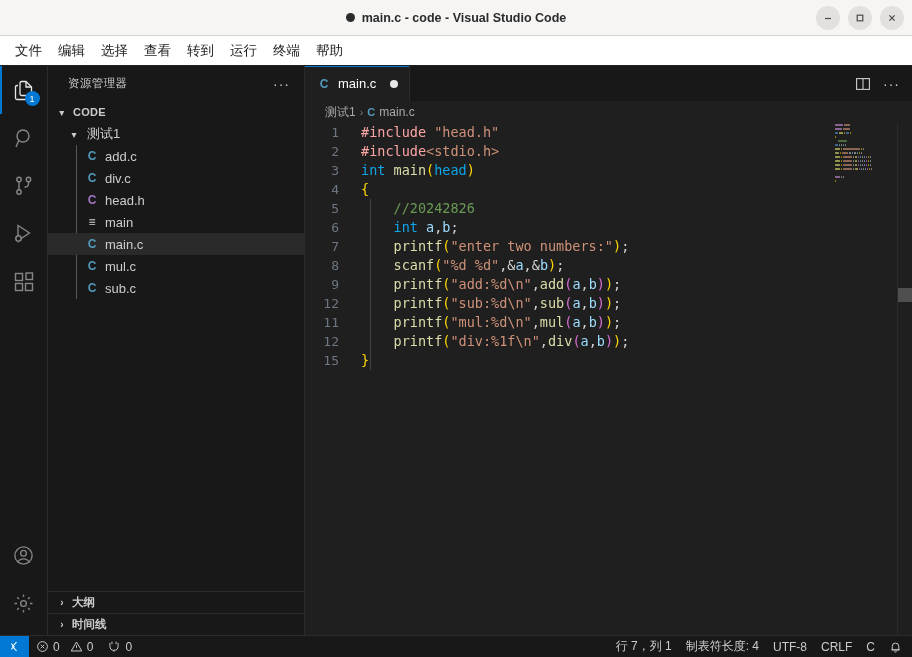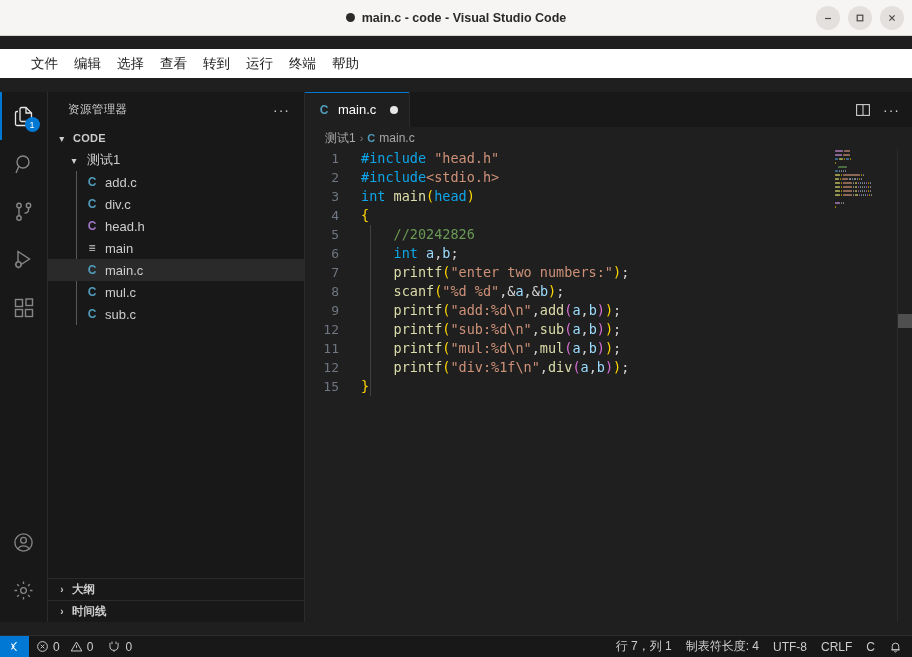--- a/index.html
+++ b/index.html
@@ -3,21 +3,21 @@
 <meta charset="utf-8">
 <style>
   * { box-sizing: border-box; margin: 0; padding: 0; }
   html, body {
     width: 912px; height: 657px;
     overflow: hidden;
     background: #1f1f1f;
     font-family: "Liberation Sans", "DejaVu Sans", sans-serif;
     -webkit-font-smoothing: antialiased;
   }
-  .app { position: relative; width: 912px; height: 657px; display: flex; flex-direction: column; gap: 13px; }
+  .app { position: relative; width: 912px; height: 657px; display: flex; flex-direction: column; }
 
   
   .titlebar {
     height: 36px; flex: 0 0 36px;
     background: #f6f5f4;
     border-bottom: 1px solid #d8d4d0;
     display: flex; align-items: center; position: relative;
   }
   .title-center {
     position: absolute; left: 0; right: 0; top: 0; bottom: 0;
@@ -31,21 +31,21 @@
     background: #e3e0dd; display: flex; align-items: center; justify-content: center;
     color: #4a4a4a; font-size: 11px; line-height: 1;
   }
   .wbtn svg { display:block; }
 
   
   .menubar {
     height: 30px; flex: 0 0 30px;
     background: #ffffff;
     border-bottom: 1px solid #1f1f1f;
-    display: flex; align-items: center; padding-left: 24px; gap: 2px;
+    display: flex; align-items: center; padding-left: 8px; gap: 2px;
   }
   .menu-item {
     font-size: 13.5px; color: #1d1d1d; padding: 3px 7px; border-radius: 3px;
     white-space: nowrap;
   }
 
   
   .body { flex: 1 1 auto; display: flex; min-height: 0; background: #1f1f1f; }
 
   
@@ -154,21 +154,21 @@
   .ctext { white-space: pre; flex: 1 1 auto; padding-left: 0; }
   .cline.current .ctext-box {
     position: absolute; left: 56px; right: 77px; top: 0; bottom: 0;
     border: 1px solid #2f2f2f;
   }
   .ind-guide {
     position: absolute; top: 0; bottom: 0; width: 1px; background: #404040;
   }
 
   
-  .t-pre { color: #0ea5e9; text-align: center; }
+  .t-pre { color: #fca5a5; text-align: center; }
   .t-str { color: #ce9178; }
   .t-key { color: #0ea5e9; }
   .t-fn  { color: #dcdcaa; }
   .t-num { color: #b5cea8; }
   .t-cmt { color: #6a9955; }
   .t-var { color: #9cdcfe; }
   .t-pl  { color: #d4d4d4; }
   .t-br1 { color: #ffd700; }
   .t-br2 { color: #da70d6; }
 

